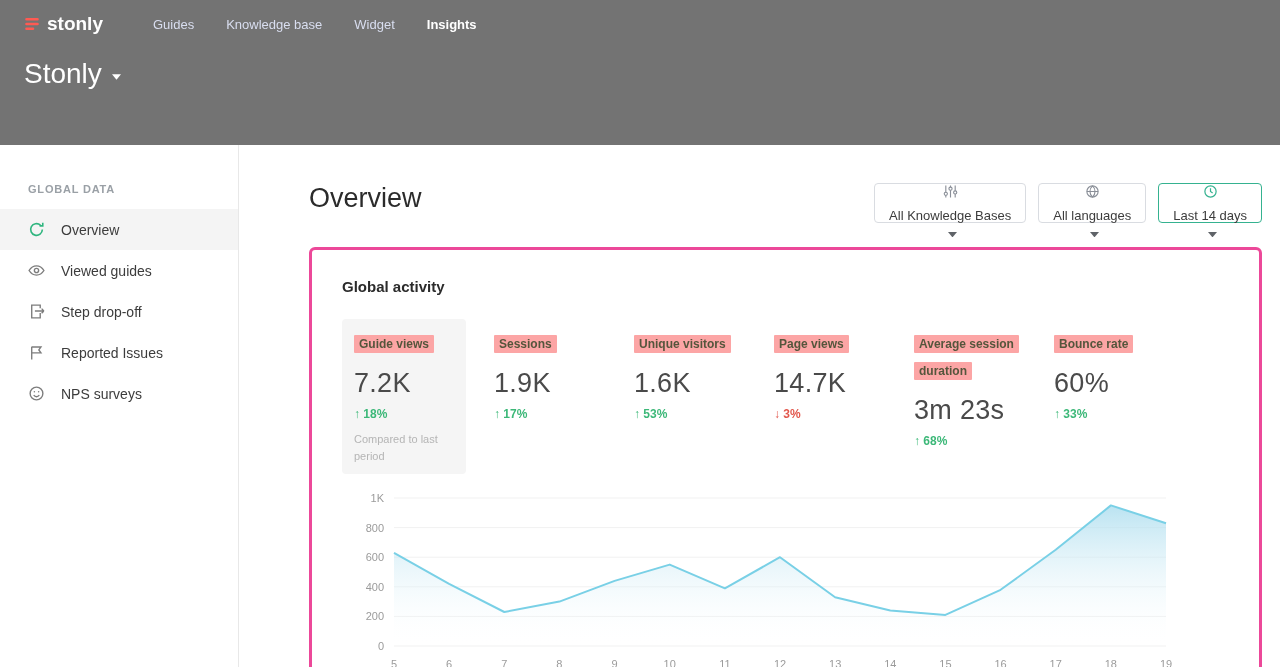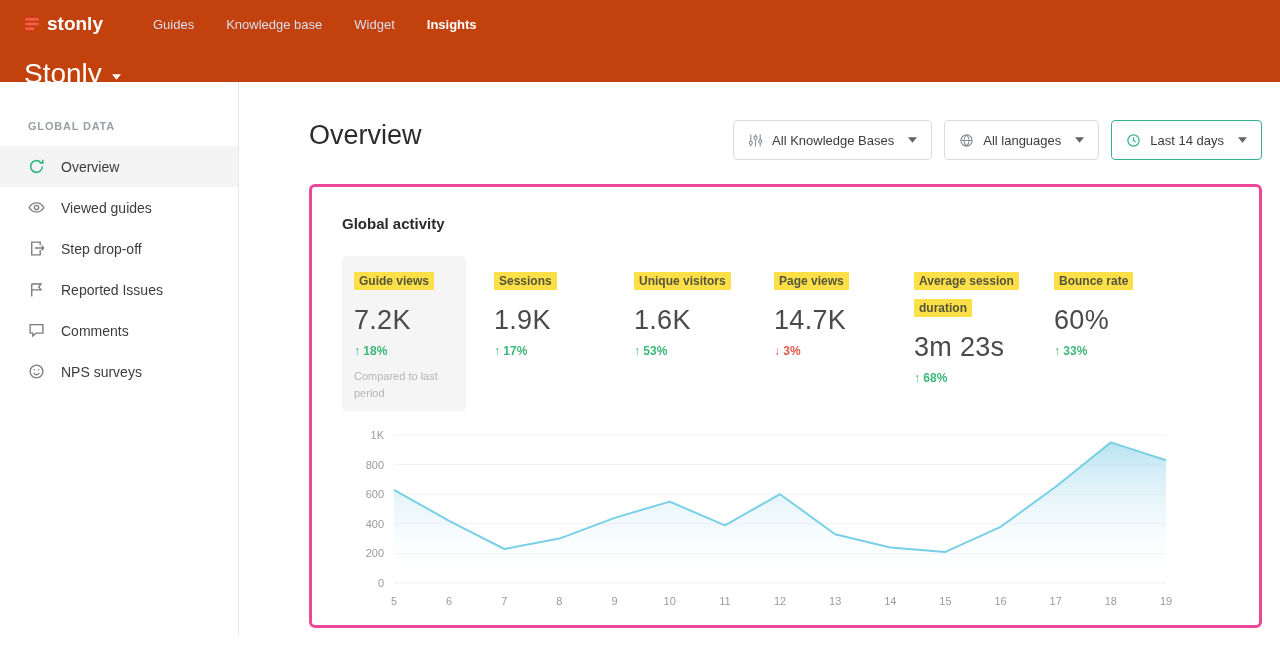--- a/index.html
+++ b/index.html
@@ -1,20 +1,20 @@
 <!DOCTYPE html>
 <html><head>
 <meta charset="utf-8">
 <style>
   * { margin:0; padding:0; box-sizing:border-box; }
   html,body { width:1280px; height:667px; overflow:hidden; background:#fff;
     font-family:"Liberation Sans", sans-serif; color:#3c3c3c; }
 
   
-  .header { background:#c2410c; height:82px; padding:0 24px; }
+  .header { background:#737373; height:145px; padding:0 24px; }
   .topbar { display:flex; align-items:center; height:42px; padding-top:6px; }
   .logo { display:flex; align-items:center; gap:7px; color:#fff; font-weight:700;
     font-size:19px; cursor:pointer; margin-right:30px; }
   .logo-icon { width:16px; height:16px; color:#ff5a52; display:flex; }
   .logo-icon svg { width:100%; height:100%; }
   .nav { display:flex; gap:32px; align-items:center;margin-left:20px; }
   .nav-item { color:#d9def0; font-size:13px; text-decoration:none; cursor:pointer; }
   .nav-item.active { color:#fff; font-weight:700;text-align:right; }
   .workspace { color:#fff; font-size:28px; font-weight:400; margin-top:16px;
     display:inline-flex; align-items:center; gap:10px; cursor:pointer; }
@@ -33,37 +33,37 @@
   .side-icon svg { width:100%; height:100%; }
   .side-item.active .side-icon { color:#2eb57e; }
 
   
   .main { flex:1; padding:38px 18px 0 70px; }
   .main-top { display:flex; align-items:flex-start; justify-content:space-between; margin-bottom:24px; }
   .page-title { font-size:27px; font-weight:400; color:#2b2b2b; }
   .filters { display:flex; gap:12px; }
   .filter { display:flex; align-items:center; gap:9px; height:40px; padding:0 14px;
     background:#fff; border:1px solid #d9dce1; border-radius:4px; font-size:13px;
-    color:#3c3c3c; cursor:pointer; font-family:inherit; }
+    color:#3c3c3c; cursor:pointer; font-family:inherit;flex-direction:column; }
   .filter.active { border-color:#35b290; }
   .f-icon { width:15px; height:15px; color:#8a8f98; display:flex; }
   .f-icon svg { width:100%; height:100%; }
   .filter.active .f-icon { color:#35b290; }
   .caret { width:9px; height:6px; color:#5f6368; display:flex; margin-left:5px; }
   .caret svg { width:100%; height:100%; }
 
   
   .card { border:3px solid #ec4899; border-radius:6px; background:#fff;
     padding:28px 30px 20px; height:444px; }
   .card-title { font-size:15px; font-weight:700; color:#2b2b2b; margin-bottom:24px; }
   .metrics { display:flex; gap:16px; margin-bottom:14px; }
   .metric { width:124px; flex:none; padding:10px 12px; border-radius:4px; cursor:pointer; }
   .metric.selected { background:#f5f5f5; }
   .m-label { display:block; line-height:1.7; }
-  .m-label mark { background:#fde047; color:#55553c; font-size:12px; font-weight:600;
+  .m-label mark { background:#fca5a5; color:#55553c; font-size:12px; font-weight:600;
     padding:2px 5px; border-radius:1px; -webkit-box-decoration-break:clone; box-decoration-break:clone; }
   .m-value { font-size:27px; color:#4a4a4a; margin:12px 0 8px; letter-spacing:.3px; }
   .m-change { font-size:12px; font-weight:600; }
   .m-change.up { color:#3cb878; }
   .m-change.down { color:#e2574c; }
   .m-note { font-size:11px; color:#b5b5b5; margin-top:10px; line-height:1.5; width:104px; }
 
   .chart { width:832px; height:188px; display:block; margin-top:12px; }
   .chart text { font-size:11px; fill:#9b9b9b; font-family:"Liberation Sans", sans-serif; }
 </style>
@@ -129,28 +129,20 @@
        <span>Step drop-off</span>
      </div>
         <div class="side-item">
        <span class="side-icon">
             <svg viewBox="0 0 16 16" fill="none" stroke="currentColor" stroke-width="1.3">
               <path d="M3.5 14.5v-12"></path>
               <path d="M3.5 2.8h8.7l-2 2.8 2 2.8H3.5"></path>
             </svg>
           </span>
        <span>Reported Issues</span>
-     </div>
-        <div class="side-item">
-       <span class="side-icon">
-            <svg viewBox="0 0 16 16" fill="none" stroke="currentColor" stroke-width="1.3">
-              <path d="M2 2.5h12v8H7.5L4.5 13.2v-2.7H2z"></path>
-            </svg>
-          </span>
-       <span>Comments</span>
      </div>
         <div class="side-item">
        <span class="side-icon">
             <svg viewBox="0 0 16 16" fill="none" stroke="currentColor" stroke-width="1.3">
               <circle cx="8" cy="8" r="6"></circle>
               <path d="M5.4 9.4c.6 1 1.5 1.6 2.6 1.6s2-.6 2.6-1.6"></path>
               <circle cx="6" cy="6.3" r=".7" fill="currentColor" stroke="none"></circle>
               <circle cx="10" cy="6.3" r=".7" fill="currentColor" stroke="none"></circle>
             </svg>
           </span>

